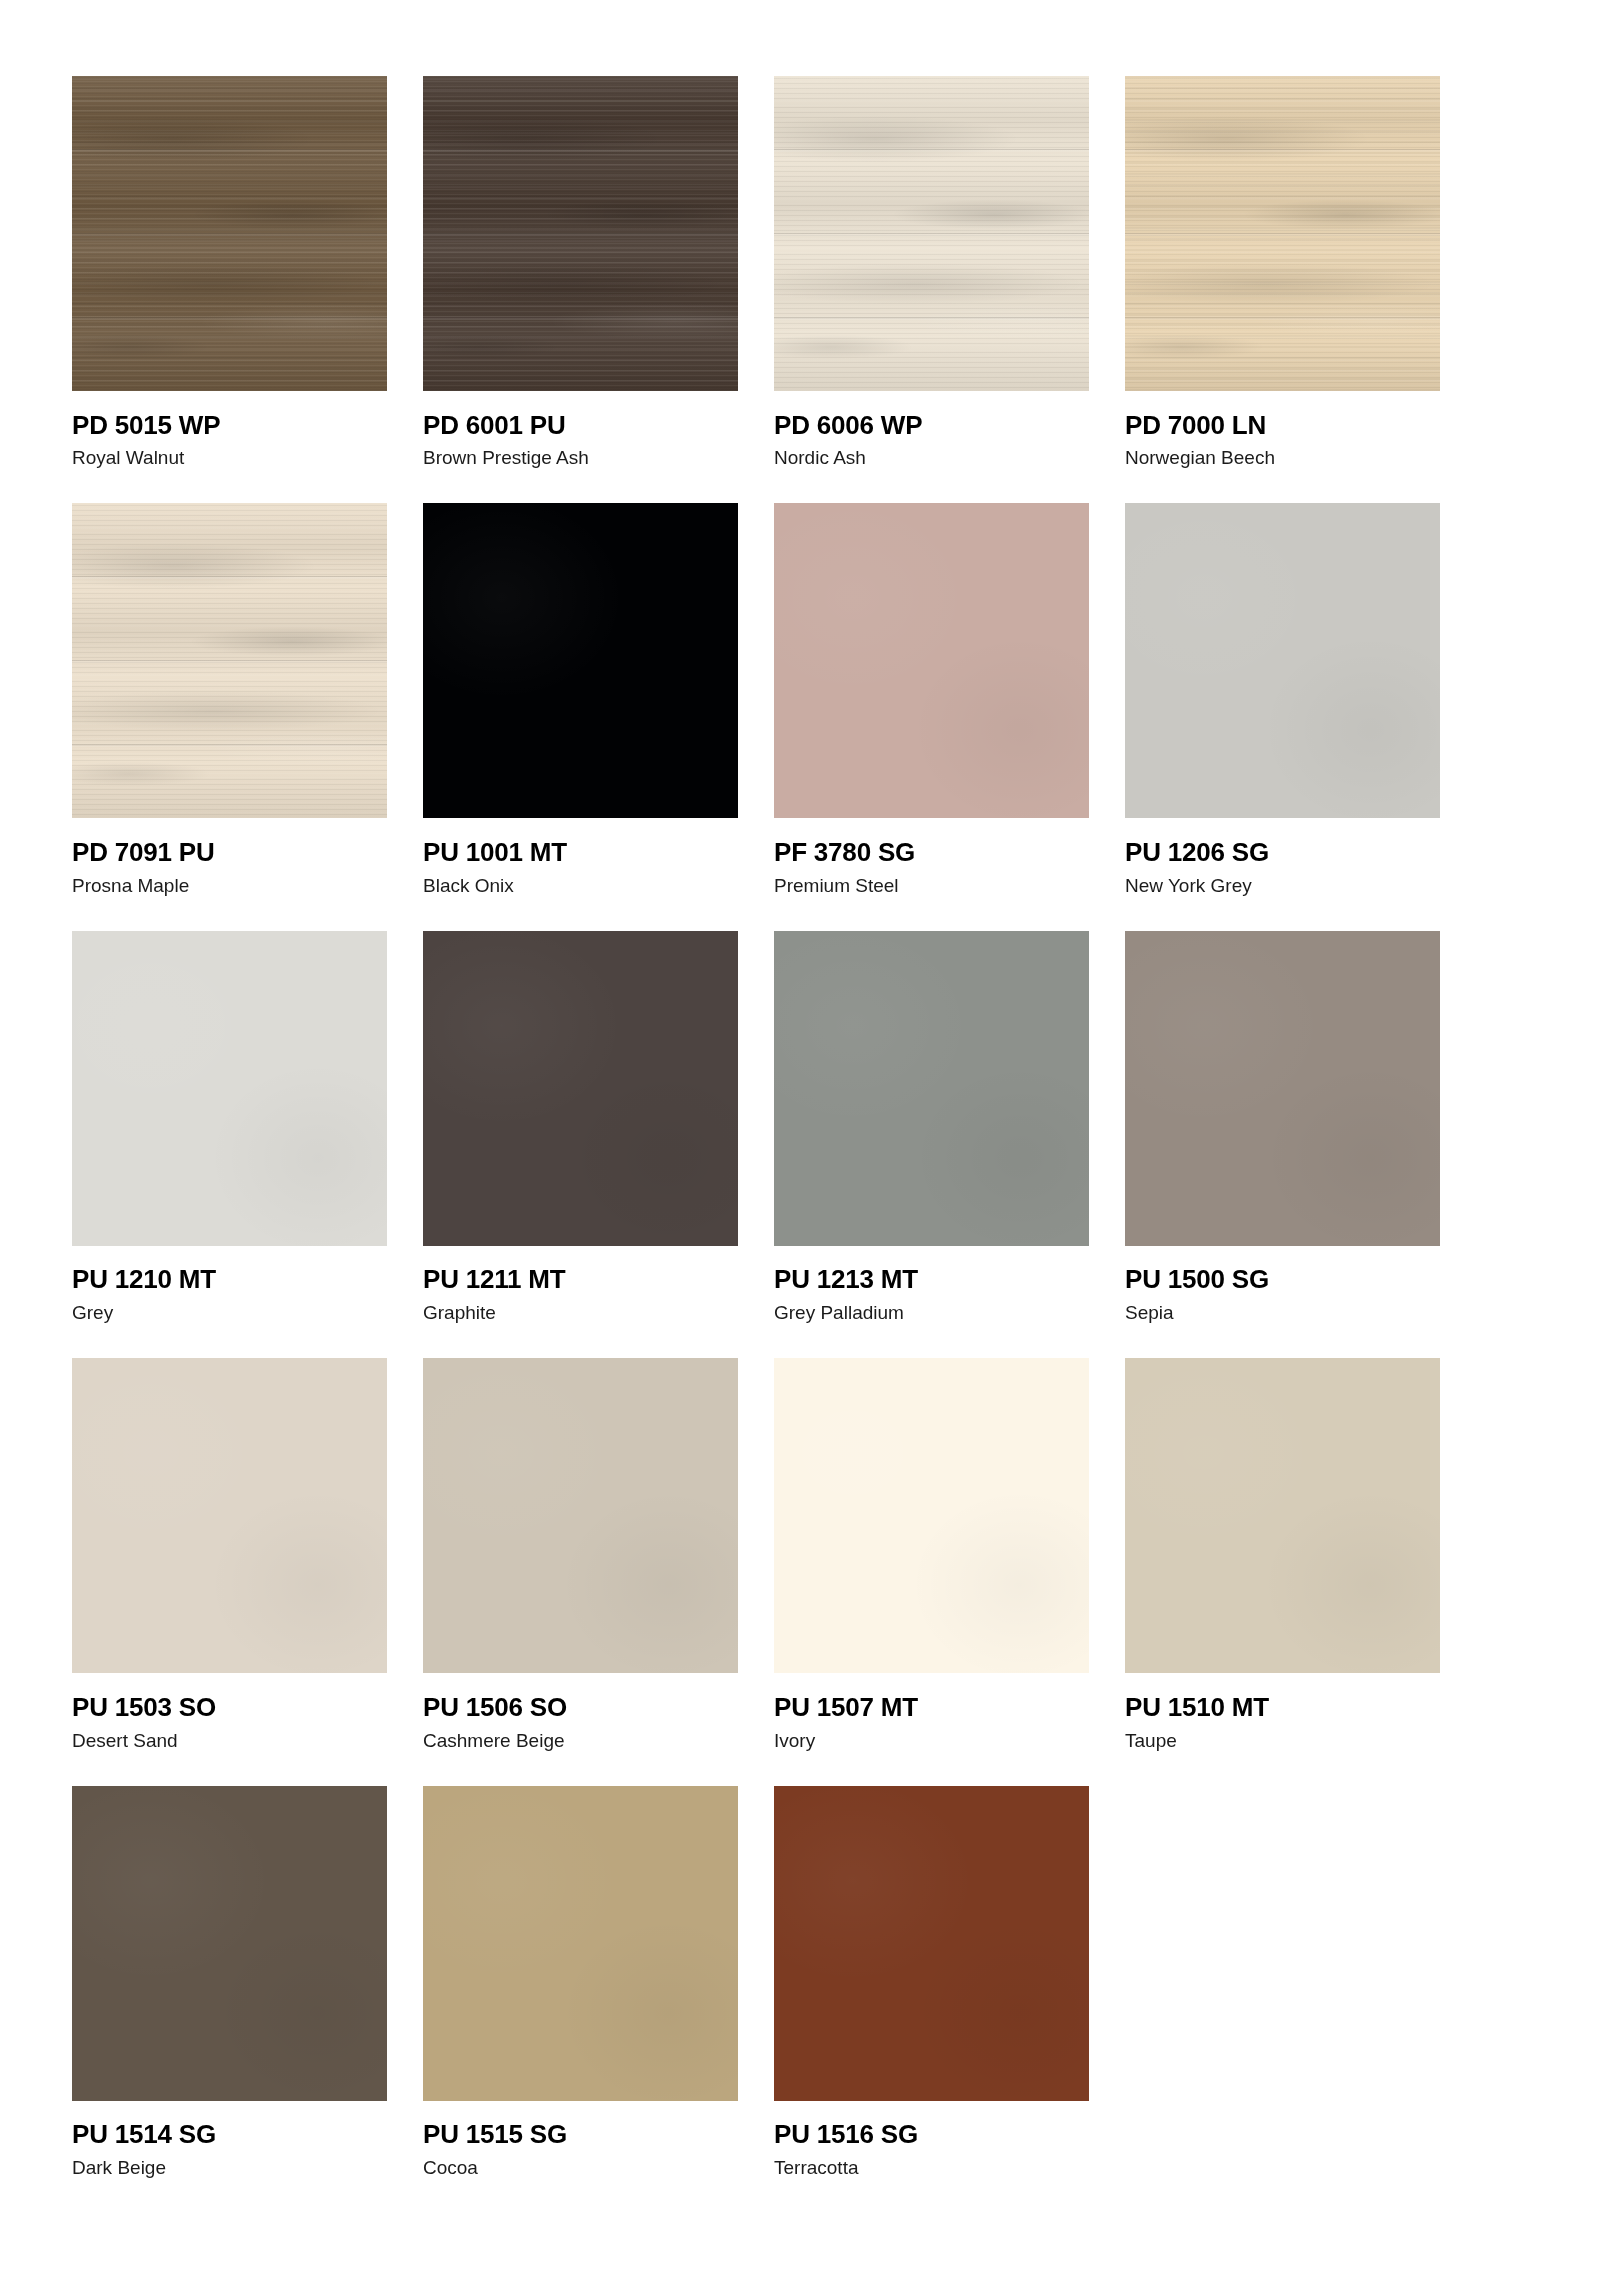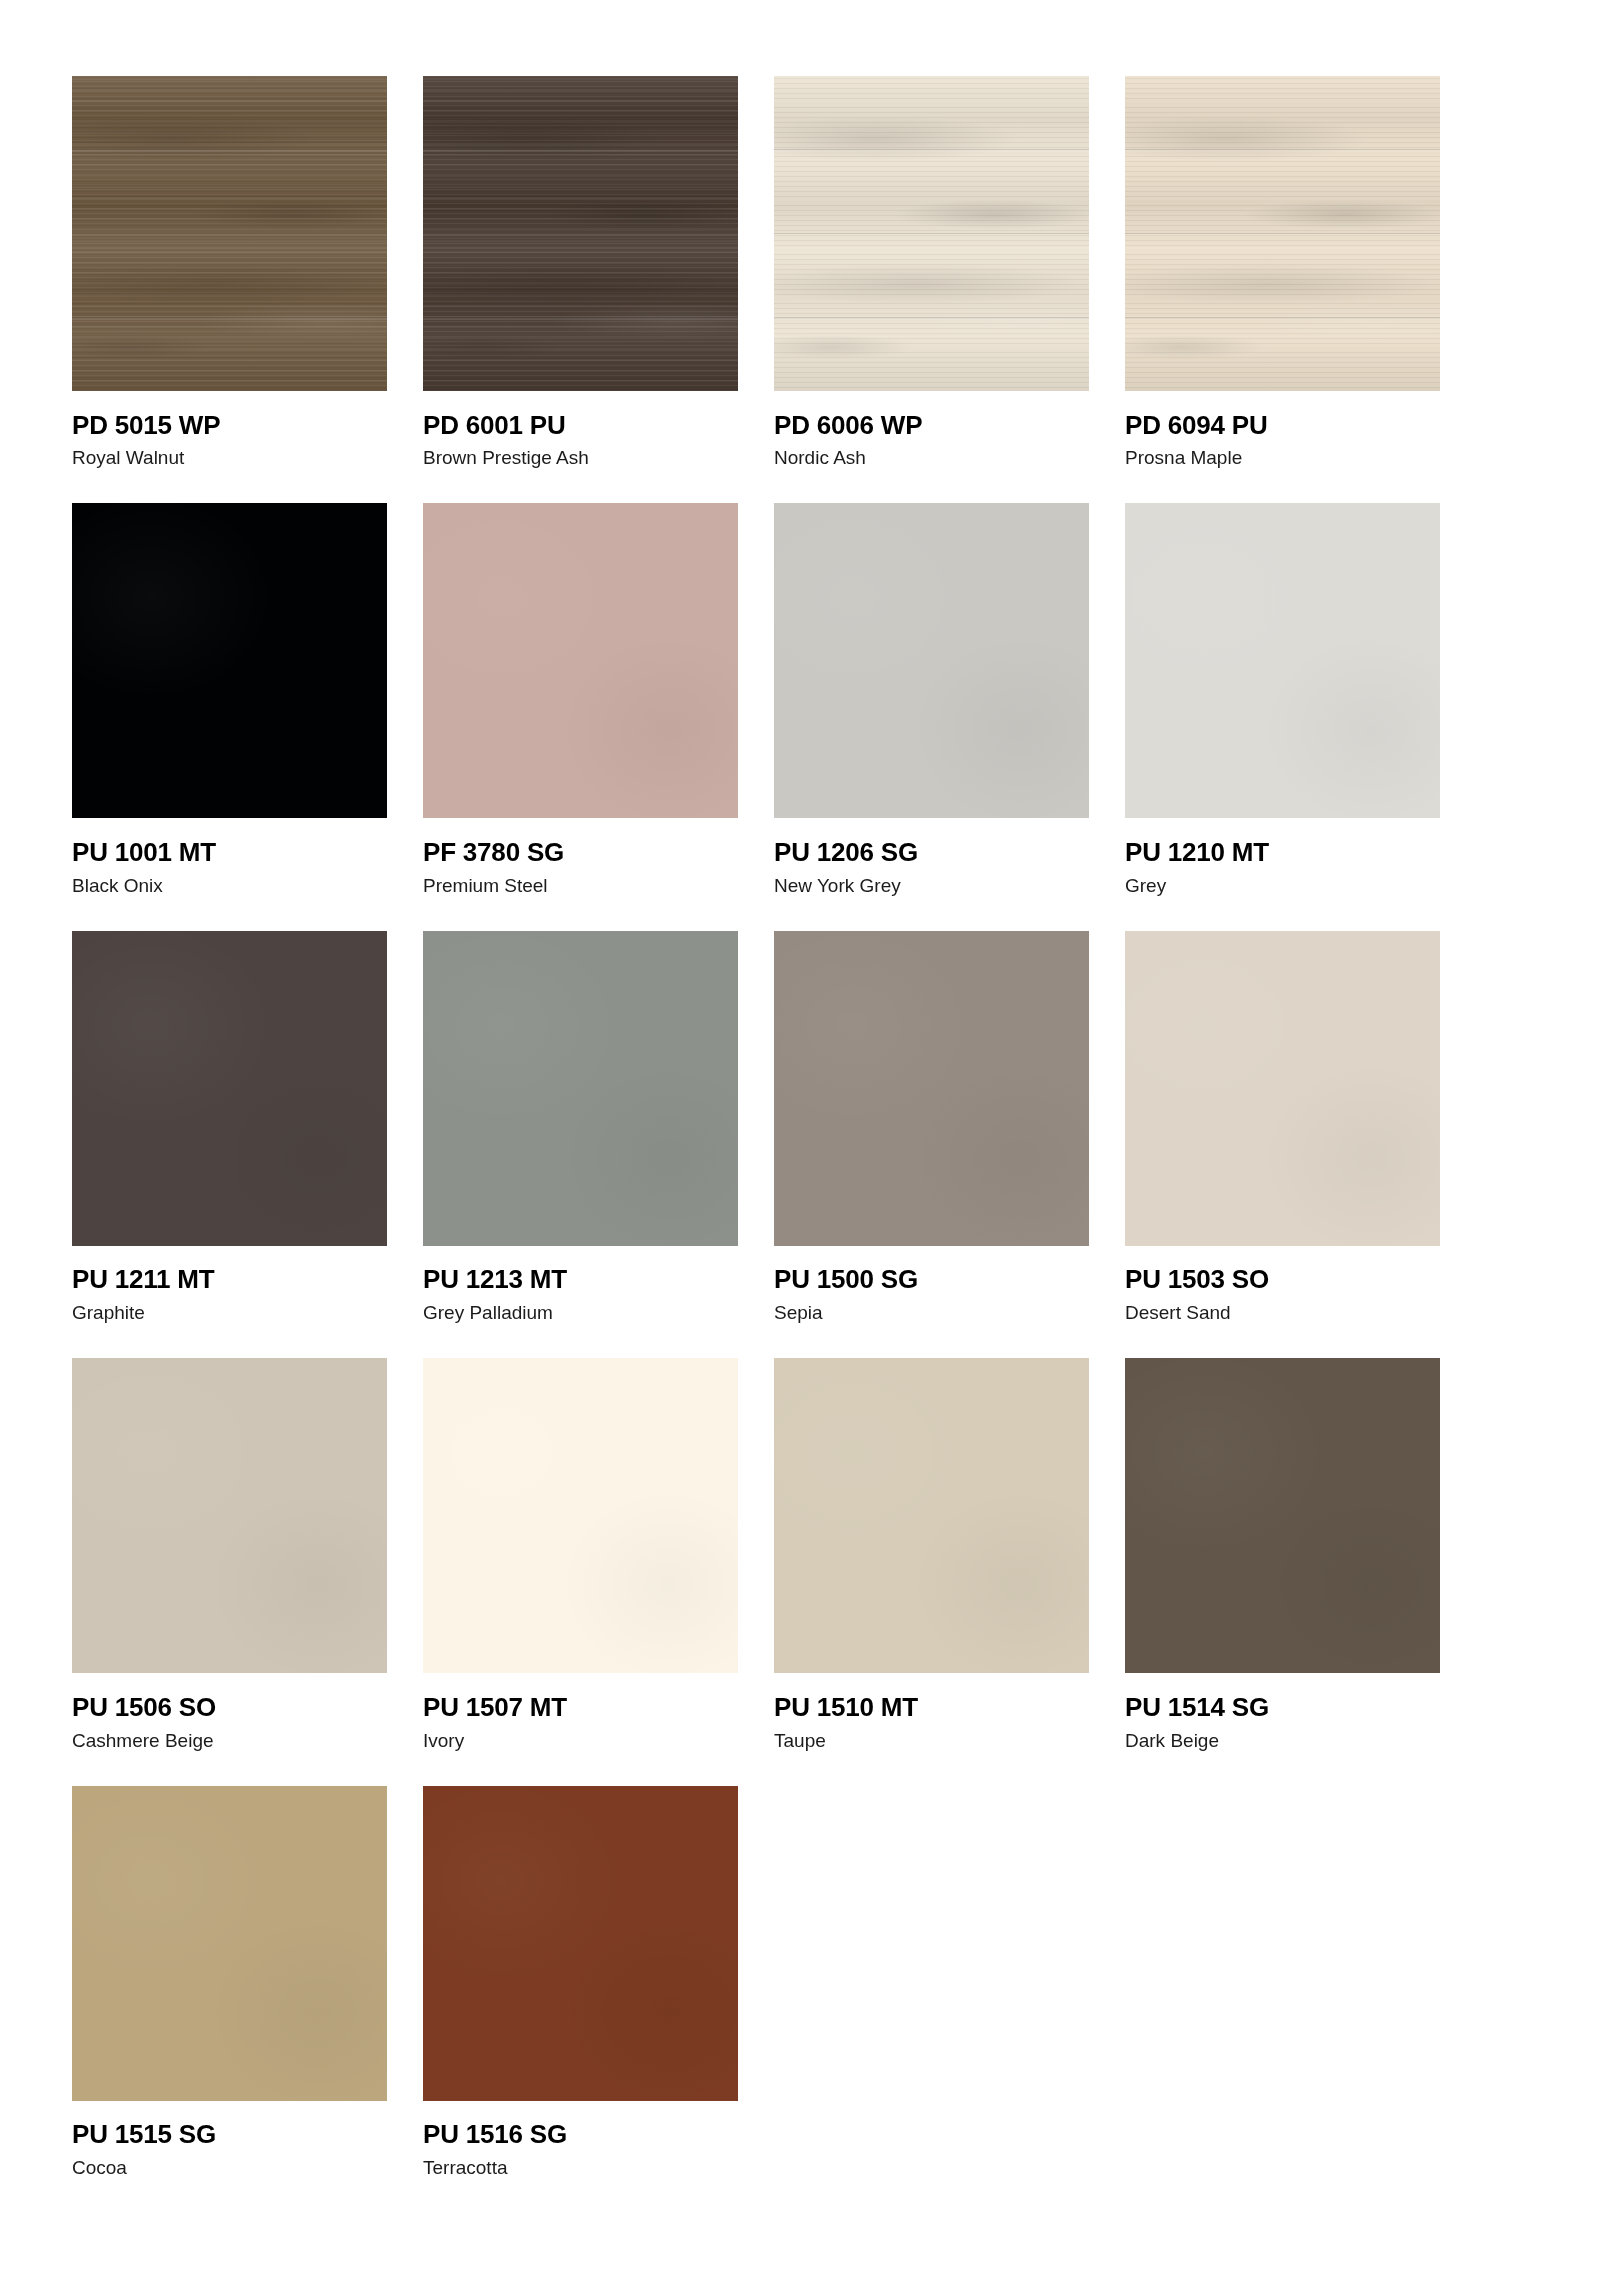--- a/index.html
+++ b/index.html
@@ -167,27 +167,38 @@
         <div class="swatch-chip" style="background-color: rgb(236, 227, 211);">
           <div class="grain fine"></div>
           <div class="grain cathedral"></div>
           <div class="grain planks"></div>
           <div class="grain bands"></div>
         </div>
         <div class="swatch-code">PD 6006 WP</div>
         <div class="swatch-name">Nordic Ash</div>
       </div>
       <div class="swatch-cell">
+        <div class="swatch-chip" style="background-color: rgb(233, 212, 177);">
+          <div class="grain fine"></div>
+          <div class="grain medium"></div>
+          <div class="grain cathedral"></div>
+          <div class="grain planks"></div>
+          <div class="grain bands"></div>
+        </div>
+        <div class="swatch-code">PD 7000 LN</div>
+        <div class="swatch-name">Norwegian Beech</div>
+      </div>
+      <div class="swatch-cell">
         <div class="swatch-chip" style="background-color: rgb(236, 223, 203);">
           <div class="grain fine"></div>
           <div class="grain cathedral"></div>
           <div class="grain planks"></div>
           <div class="grain bands"></div>
         </div>
-        <div class="swatch-code">PD 6094 PU</div>
+        <div class="swatch-code">PD 7091 PU</div>
         <div class="swatch-name">Prosna Maple</div>
       </div>
       <div class="swatch-cell">
         <div class="swatch-chip" style="background-color: rgb(1, 2, 4);">
           <div class="grain matte"></div>
         </div>
         <div class="swatch-code">PU 1001 MT</div>
         <div class="swatch-name">Black Onix</div>
       </div>
       <div class="swatch-cell">

